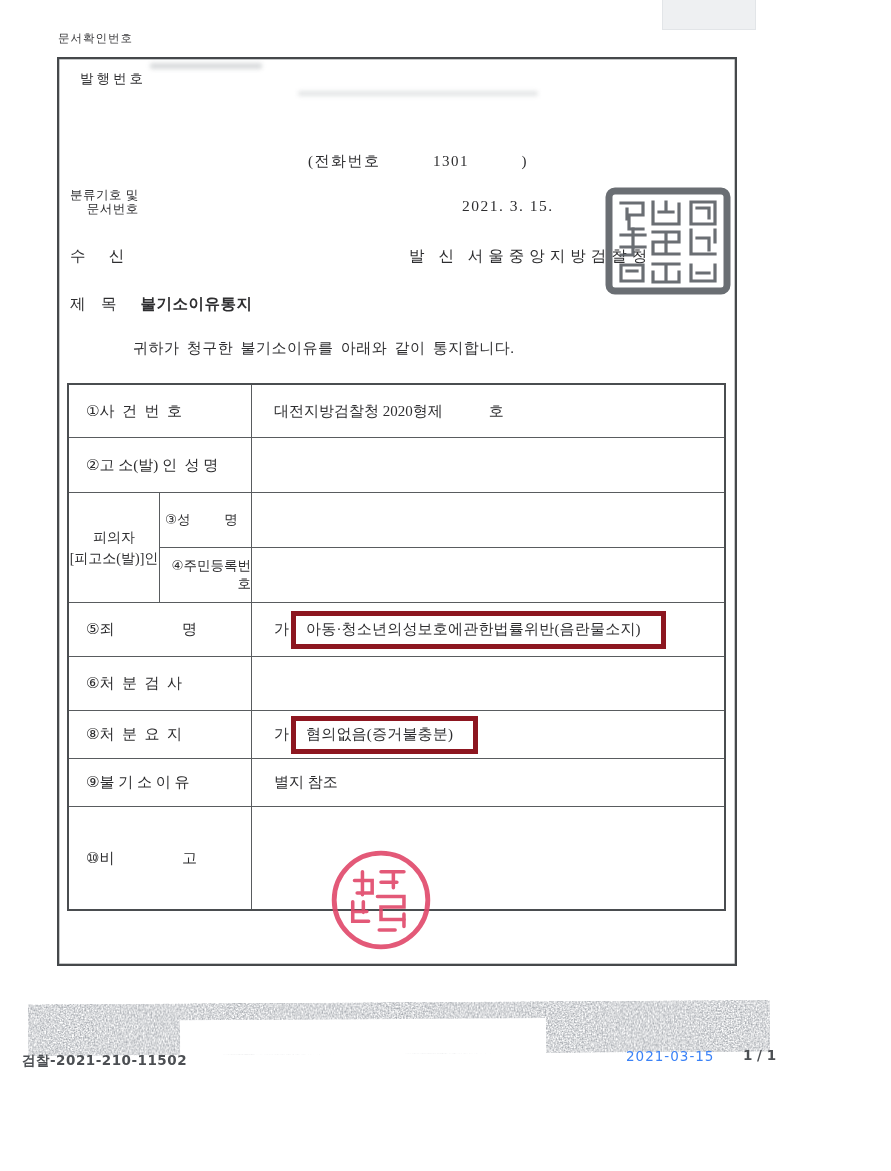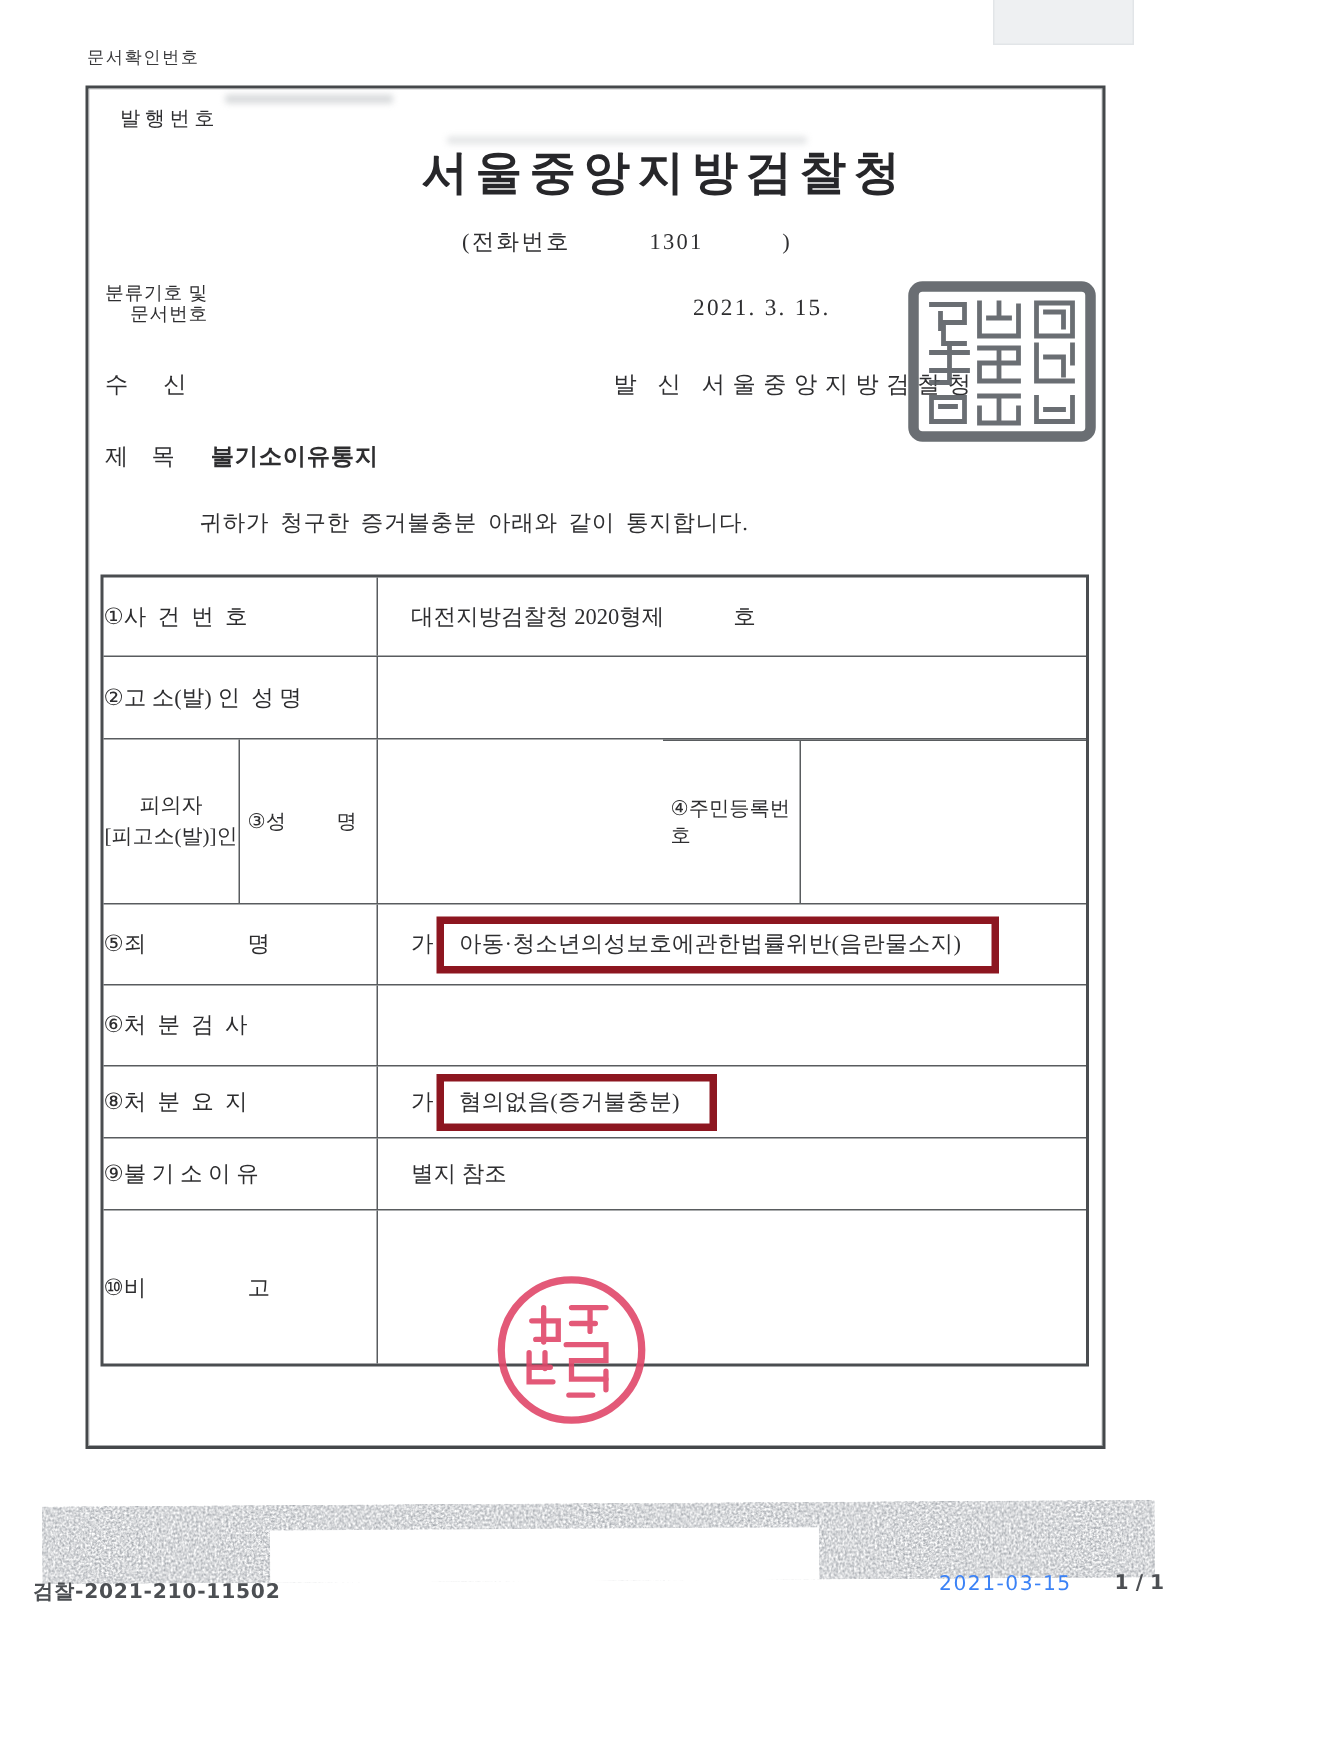--- a/index.html
+++ b/index.html
@@ -26,27 +26,27 @@
   .recipient{left:70px;top:246px;font-size:15.5px;}
   .sender{left:409px;top:246px;font-size:15.5px;letter-spacing:5px;}
   .subject{left:70px;top:294px;font-size:15.5px;}
   .subject b{letter-spacing:.5px;}
   .body-line{left:133px;top:339px;font-size:15px;letter-spacing:.5px;word-spacing:3px;}
   
   .dtable{left:67px;top:383px;width:659px;border:2px solid #4a4d50;box-sizing:border-box;background:transparent;}
   .trow{display:flex;border-top:1.5px solid #595c5f;box-sizing:border-box;}
   .trow:first-child{border-top:none;}
   .lcell{width:183px;flex:0 0 183px;border-right:1.5px solid #595c5f;display:flex;align-items:center;
-         box-sizing:border-box;font-size:15px;color:#2c2c2e;}
+         padding-left:17px;box-sizing:border-box;font-size:15px;color:#2c2c2e;}
   .vcell{flex:1;display:flex;align-items:center;padding-left:22px;box-sizing:border-box;font-size:15px;position:relative;}
   .h52{height:52px;}.h55{height:55px;}.h54{height:54px;}.h48{height:48px;}.h107{height:103px;}
   .suspect-outer{display:flex;border-top:1.5px solid #595c5f;}
   .group-cell{width:91px;flex:0 0 91px;border-right:1.5px solid #595c5f;display:flex;flex-direction:column;
               justify-content:center;align-items:center;font-size:14px;line-height:21px;box-sizing:border-box;}
-  .sub-col{flex:1;display:flex;flex-direction:row;}
+  .sub-col{flex:1;display:flex;flex-direction:column;text-align:right;}
   .sub-row{display:flex;flex:1;}
   .sub-row + .sub-row{border-top:1.5px solid #595c5f;}
   .sub-label{width:92px;flex:0 0 92px;border-right:1.5px solid #595c5f;display:flex;align-items:center;
              padding-left:5px;box-sizing:border-box;font-size:13.5px;}
   .gap40{display:inline-block;width:46px;}
   .redbox{border:5px solid #8d1620;padding:4px 20px 5px 10px;margin-left:2px;letter-spacing:.2px;}
   
   .square-seal{left:604px;top:186px;width:128px;height:110px;opacity:.88;}
   .round-seal{left:322px;top:847px;width:118px;height:106px;opacity:.9;}
   
@@ -65,21 +65,20 @@
 
   <div class="abs corner-box"></div>
   <div class="abs smudge smudge1"></div>
   <div class="abs smudge smudge2"></div>
 
   <div class="abs doc-verify">문서확인번호</div>
 
   <div class="abs frame"></div>
 
   <div class="abs issue-number">발행번호</div>
-  <div class="abs title">서울중앙지방검찰청</div>
   <div class="abs phone-line pre">(전화번호          1301          )</div>
 
   <div class="abs classification">
     <div>분류기호 및</div>
     <div>문서번호</div>
   </div>
   <div class="abs date-main">2021. 3. 15.</div>
 
   <div class="abs recipient pre">수      신</div>
   <div class="abs sender">발 신  서울중앙지방검찰청</div>
@@ -96,21 +95,21 @@
       <path stroke-width="3.2" d="M17 79 h22 v16 h-22 z M23 85 h10"></path>
       <path stroke-width="3.2" d="M49 78 h26 M49 86 v10 h26 v-10 M62 78 v18"></path>
       <path stroke-width="3.2" d="M87 79 v16 h24 v-16 M93 87 h12"></path>
     </g>
   </svg>
 
   <div class="abs subject">
     <span class="pre">제    목</span><span style="display:inline-block;width:24px;"></span><b>불기소이유통지</b>
   </div>
 
-  <div class="abs body-line">귀하가 청구한 증거불충분 아래와 같이 통지합니다.</div>
+  <div class="abs body-line">귀하가 청구한 불기소이유를 아래와 같이 통지합니다.</div>
 
   <div class="abs dtable">
 
     <div class="trow h52">
       <div class="lcell pre">①사  건  번  호</div>
       <div class="vcell">
         <span>대전지방검찰청 2020형제</span>
         <span class="gap40"></span>
         <span>호</span>
       </div>

